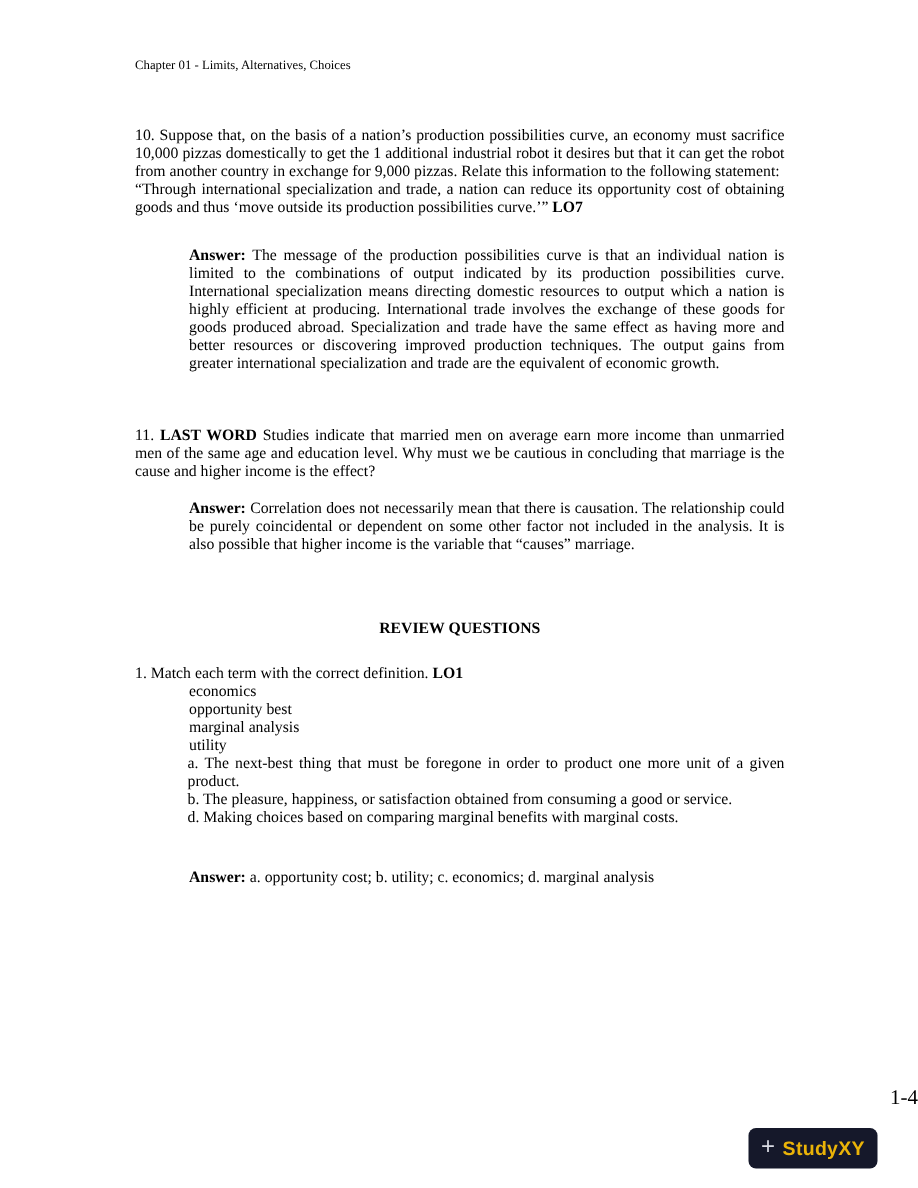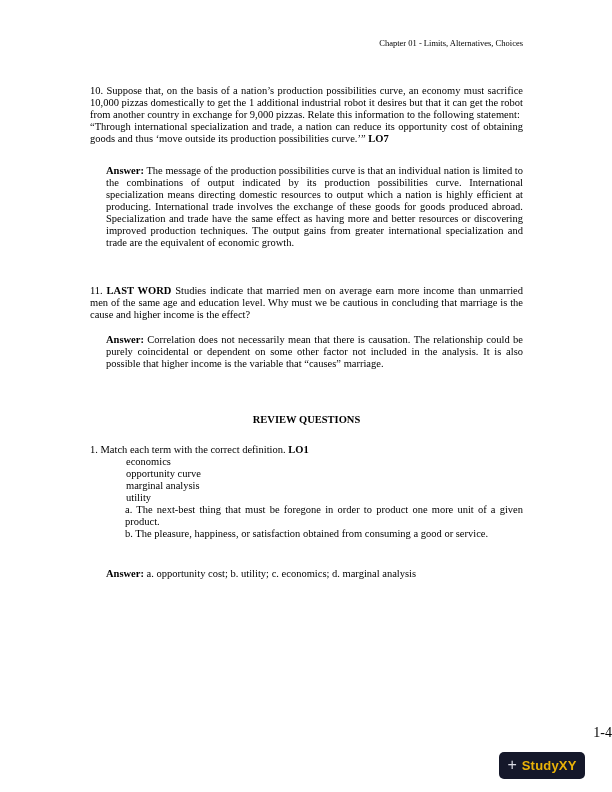--- a/index.html
+++ b/index.html
@@ -10,24 +10,24 @@
     margin: 0 auto;
     background: #ffffff;
     font-family: "Liberation Serif", "DejaVu Serif", serif;
     color: #000000;
     box-sizing: border-box;
     padding: 38px 89px 0 90px;
     font-size: 10.5px;
     line-height: 12px;
     overflow: hidden;
   }
-  .doc-header { font-size: 8.5px; line-height: 10px; text-align: right; }
+  .doc-header { font-size: 8.5px; line-height: 10px; text-align: left; }
   p { margin: 0; text-align: justify; }
   .mt-q10 { margin-top: 37px; }
-  .answer { margin-left: 16px; text-align: justify; }
+  .answer { margin-left: 36px; text-align: justify; }
   .mt-a10 { margin-top: 20px; }
   .mt-q11 { margin-top: 36px; }
   .mt-a11 { margin-top: 13px; }
   .review-heading { margin-top: 44px; font-weight: bold; text-align: center; }
   .mt-q1 { margin-top: 18px; }
   .term { margin-left: 36px; }
   .option { text-align: justify; margin-left: 35px; }
   .mt-ans1 { margin-top: 28px; }
   b { font-weight: bold; }
   .page-number {
@@ -59,28 +59,29 @@
   <p class="mt-q11"><span>11. </span><b>LAST WORD</b><span> Studies indicate that married men on average earn more income than unmarried men of the same age and education level. Why must we be cautious in concluding that marriage is the cause and higher income is the effect?</span></p>
 
   <p class="answer mt-a11"><b>Answer:</b><span> Correlation does not necessarily mean that there is causation.  The relationship could be purely coincidental or dependent on some other factor not included in the analysis.  It is also possible that higher income is the variable that “causes” marriage.</span></p>
 
   <p class="review-heading">REVIEW QUESTIONS</p>
 
   <p class="mt-q1"><span>1. Match each term with the correct definition. </span><b>LO1</b></p>
 
   <div>
     <div class="term">economics</div>
-    <div class="term">opportunity curve</div>
+    <div class="term">opportunity best</div>
     <div class="term">marginal analysis</div>
     <div class="term">utility</div>
   </div>
 
   <div>
     <p class="option">a. The next-best thing that must be foregone in order to product one more unit of a given product.</p>
     <p class="option">b. The pleasure, happiness, or satisfaction obtained from consuming a good or service.</p>
+    <p class="option">d. Making choices based on comparing marginal benefits with marginal costs.</p>
   </div>
 
   <p class="answer mt-ans1"><b>Answer:</b><span>  a. opportunity cost; b. utility; c. economics; d. marginal analysis</span></p>
 
   <div class="page-number">1-4</div>
 
   <div class="brand-badge">
     <span class="brand-plus">+</span>
     <span class="brand-name"><span>Study</span><span>XY</span></span>
   </div>

